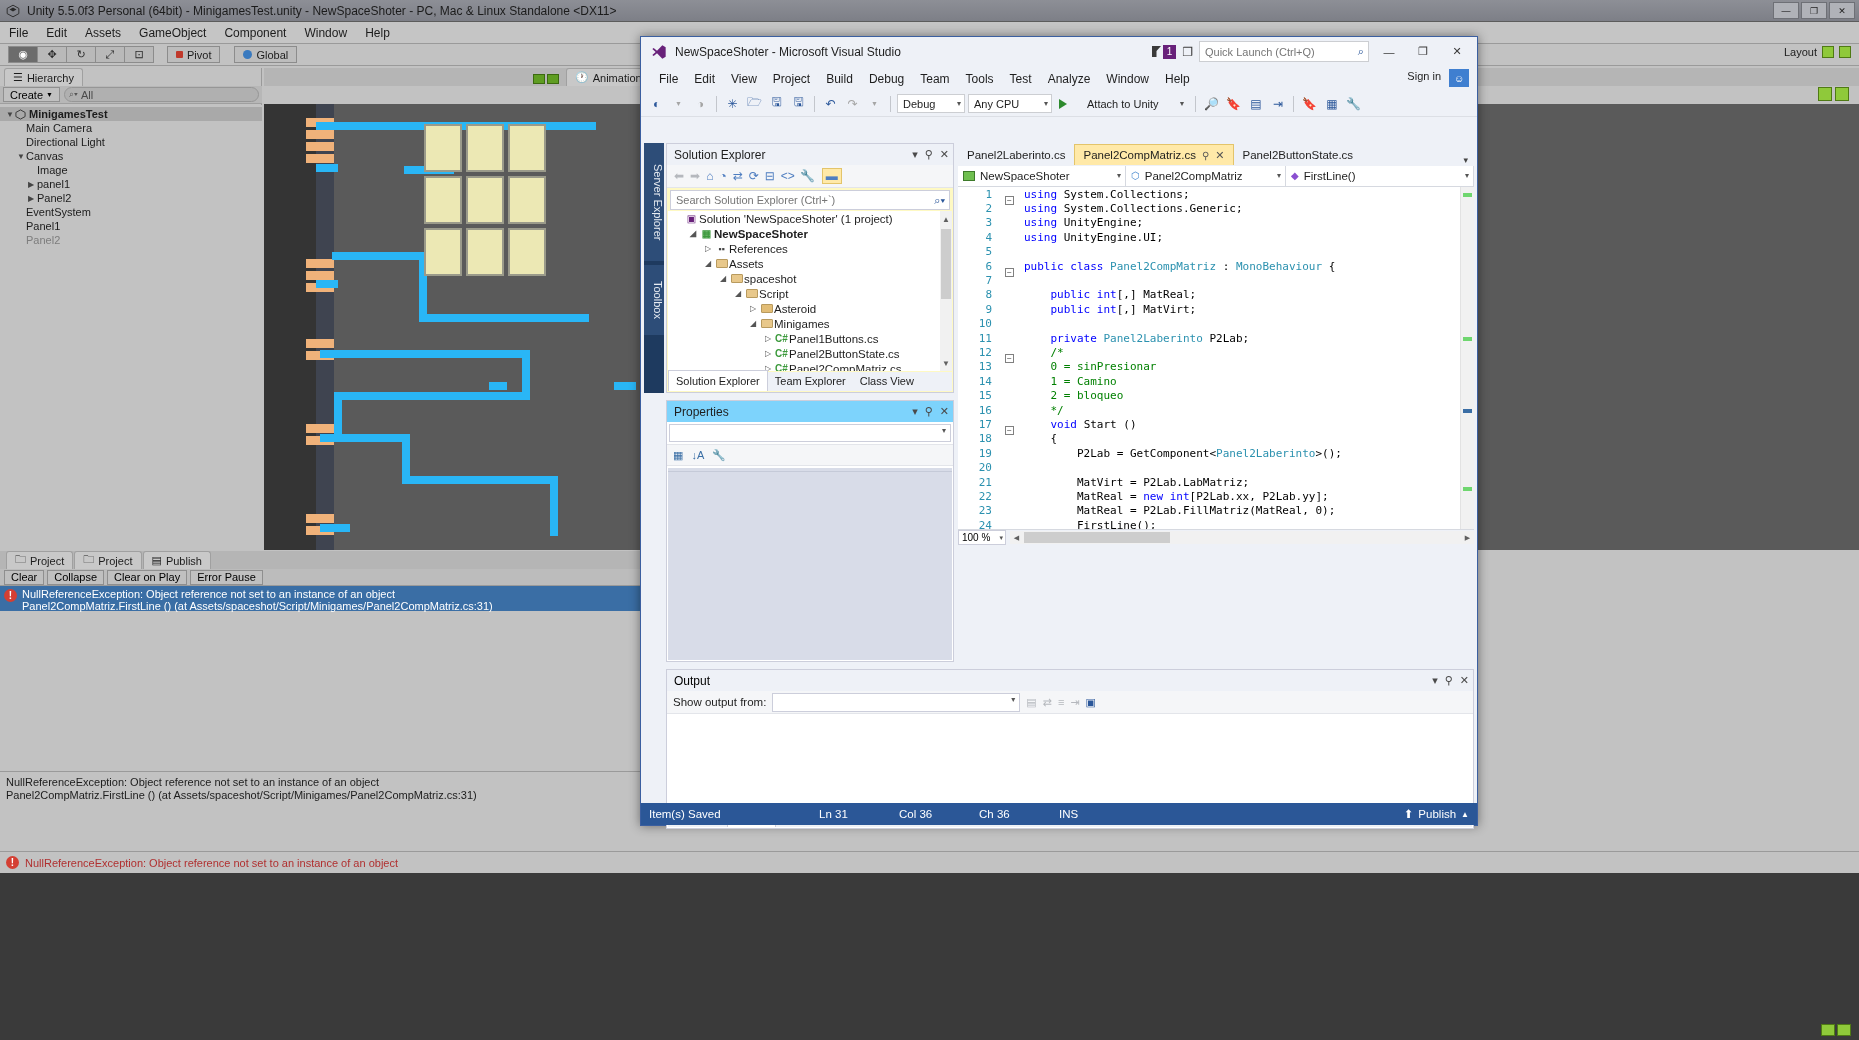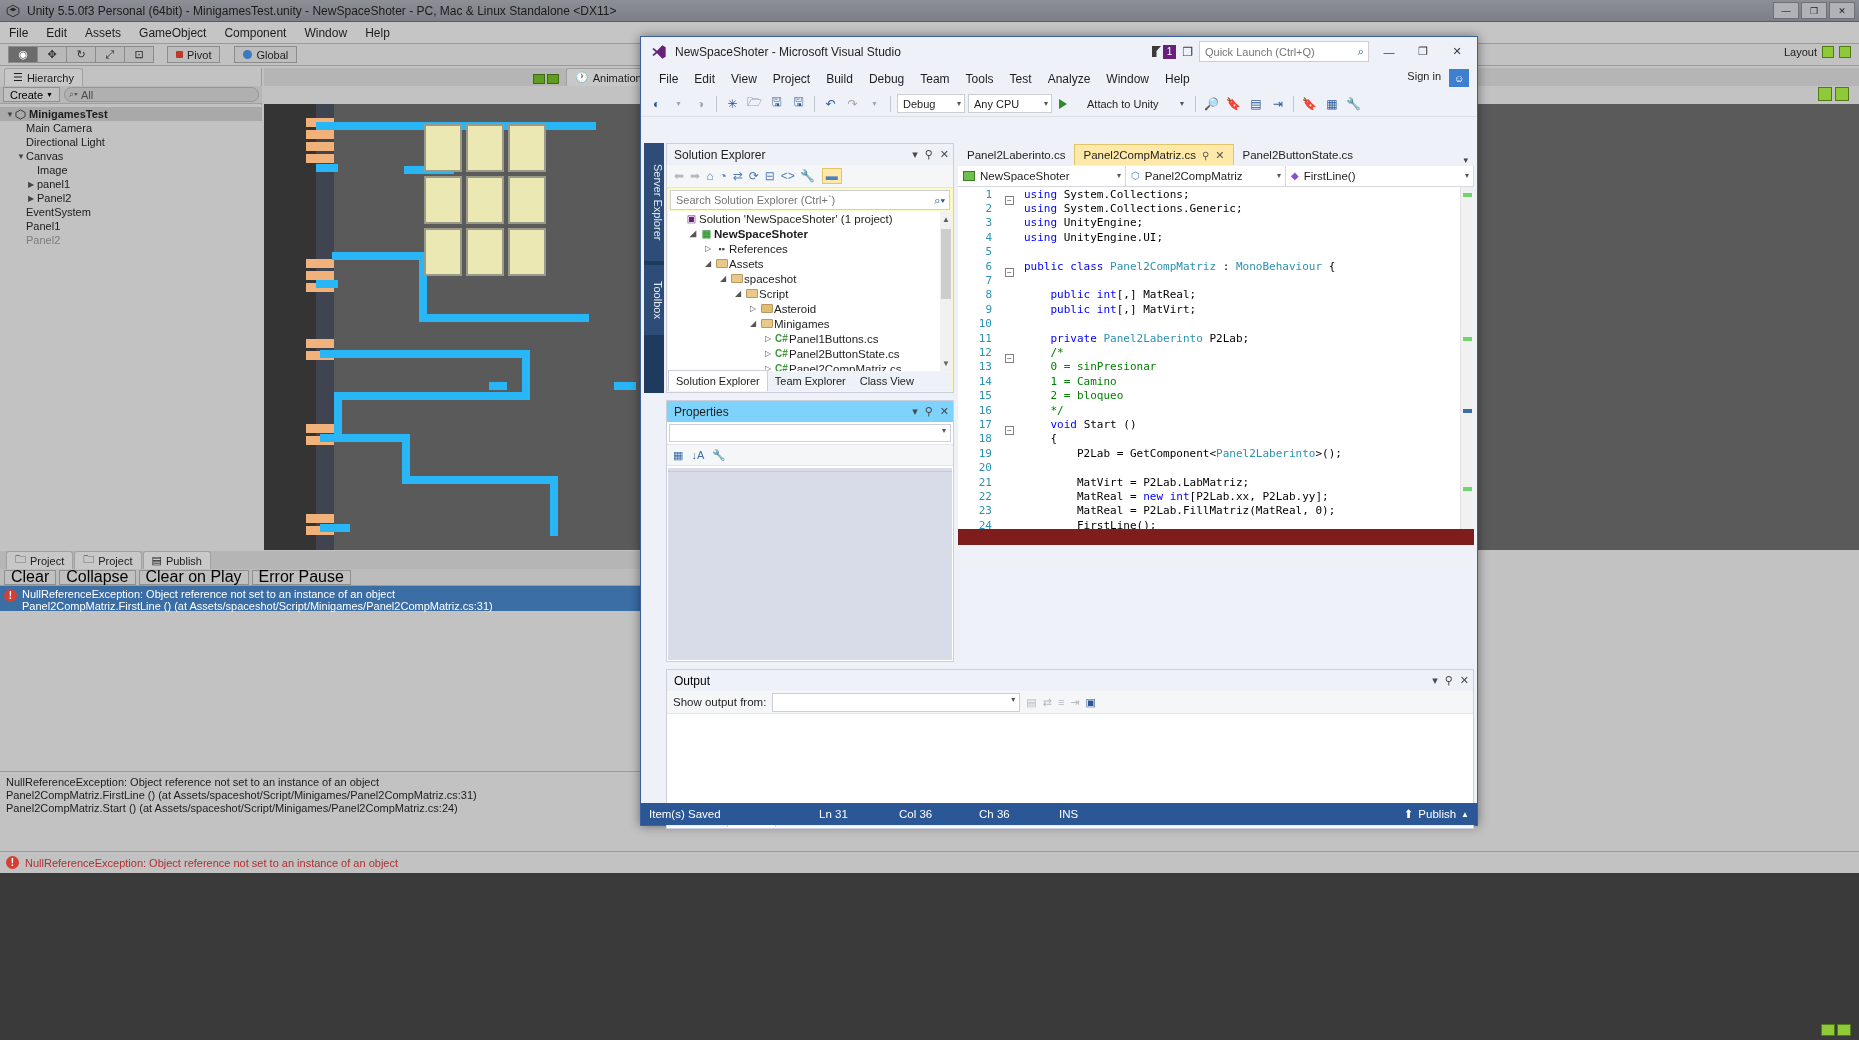--- a/index.html
+++ b/index.html
@@ -81,21 +81,21 @@
   #gameview { position: absolute; left: 264px; top: 104px; width: 1595px; height: 446px; background: #5a5a5a; overflow: hidden; }
   #gv-inner { position: absolute; left: 0; top: 0; width: 374px; height: 446px; background: #5a5a5a; }
   .maze-pipe { position: absolute; background: #29b6f6; }
   .maze-tile { position: absolute; background: #ece8b4; border: 2px solid #9a9a8a; }
   .maze-hand { position: absolute; }
   .maze-dark { position: absolute; background: #3c3c3c; }
 
   
   #bottom-tabs { position: absolute; left: 0; top: 551px; width: 640px; height: 18px; background: #b5b5b5; display: flex; align-items: flex-end; gap: 1px; }
   #console-toolbar { position: absolute; left: 0; top: 569px; width: 640px; height: 17px; background: #bcbcbc; display: flex; align-items: center; gap: 3px; padding-left: 4px; border-bottom: 1px solid #9a9a9a; }
-  .con-btn { font-size: 16px; background: #c0c0c0; border: 1px solid #8f8f8f; padding: 0 6px; height: 15px; display: flex; align-items: center; }
+  .con-btn { font-size: 11px; background: #c0c0c0; border: 1px solid #8f8f8f; padding: 0 6px; height: 15px; display: flex; align-items: center; }
   #console-list { position: absolute; left: 0; top: 586px; width: 640px; height: 185px; background: #c2c2c2; }
   #console-err-row { position: absolute; left: 0; top: 0; width: 640px; height: 25px; background: #3a6ea5; color: #fff; font-size: 11px; display: flex; align-items: flex-start; padding: 2px 0 0 4px; }
   #console-err-row .err-icon { width: 13px; height: 13px; border-radius: 50%; background: #d43f33; color: #fff; font-size: 10px; font-weight: bold; display: flex; align-items: center; justify-content: center; margin-right: 5px; margin-top: 1px; flex: none; }
   .err-lines div { line-height: 12px; white-space: nowrap; }
   #console-detail { position: absolute; left: 0; top: 771px; width: 640px; height: 75px; background: #c2c2c2; border-top: 1px solid #9a9a9a; font-size: 11px; color: #1c1c1c; padding: 4px 6px; }
   #console-detail div { line-height: 13px; white-space: nowrap; }
   #unity-statusbar { position: absolute; left: 0; top: 851px; width: 1859px; height: 22px; background: #c2c2c2; border-top: 1px solid #9a9a9a; display: flex; align-items: center; padding-left: 6px; gap: 6px; }
   #unity-statusbar .err-icon { width: 13px; height: 13px; border-radius: 50%; background: #d43f33; color: #fff; font-size: 10px; font-weight: bold; display: flex; align-items: center; justify-content: center; }
   #unity-statusbar span { font-size: 11px; color: #b03030; }
   #unity-bottomright { position: absolute; right: 8px; bottom: 4px; display: grid; grid-template-columns: 14px 14px; gap: 2px; }
@@ -437,21 +437,20 @@
       <div class="err-lines">
         <div>NullReferenceException: Object reference not set to an instance of an object</div>
         <div>Panel2CompMatriz.FirstLine () (at Assets/spaceshot/Script/Minigames/Panel2CompMatriz.cs:31)</div>
       </div>
     </div>
   </div>
 
   <div id="console-detail">
     <div>NullReferenceException: Object reference not set to an instance of an object</div>
     <div>Panel2CompMatriz.FirstLine () (at Assets/spaceshot/Script/Minigames/Panel2CompMatriz.cs:31)</div>
-    <div>Panel2CompMatriz.Start () (at Assets/spaceshot/Script/Minigames/Panel2CompMatriz.cs:24)</div>
   </div>
 
   <div id="unity-proj-strip"></div>
   <div id="unity-bottom-blank"></div>
 
   <div id="unity-statusbar">
     <div class="err-icon">!</div>
     <span>NullReferenceException: Object reference not set to an instance of an object</span>
   </div>
   <div id="unity-bottomright">
@@ -727,20 +726,28 @@
             <div class="cl"><span style="width: 10px; flex: 0 0 auto;"></span><span class="lnum">23</span><span class="gutter"><span class="vline"></span></span><span class="ctext">&nbsp;&nbsp;&nbsp;&nbsp;&nbsp;&nbsp;&nbsp;&nbsp;<span class="nm">MatReal = P2Lab.FillMatriz(MatReal, 0);</span></span></div>
             <div class="cl"><span style="width: 10px; flex: 0 0 auto;"></span><span class="lnum">24</span><span class="gutter"><span class="vline"></span></span><span class="ctext">&nbsp;&nbsp;&nbsp;&nbsp;&nbsp;&nbsp;&nbsp;&nbsp;<span class="nm">FirstLine();</span></span></div>
           </div>
         <div id="code-scroll">
           <div class="code-mark" style="top:6px;background:#6fd66f;"></div>
           <div class="code-mark" style="top:150px;background:#6fd66f;"></div>
           <div class="code-mark" style="top:222px;background:#3a6ea5;"></div>
           <div class="code-mark" style="top:300px;background:#6fd66f;"></div>
         </div>
       </div>
+      <div id="ed-status">
+        <div id="zoom-box">100 %</div>
+        <div id="hscroll">
+          <div style="position:absolute;left:0;top:0;width:13px;height:13px;display:flex;align-items:center;justify-content:center;font-size:7px;color:#606060;">◀</div>
+          <div id="hthumb"></div>
+          <div style="position:absolute;right:0;top:0;width:13px;height:13px;display:flex;align-items:center;justify-content:center;font-size:7px;color:#606060;">▶</div>
+        </div>
+      </div>
     </div>
 
     <div id="output">
       <div id="out-hdr">
         <span>Output</span>
         <span class="hdr-btns" style="position:absolute;right:4px;display:flex;gap:7px;font-size:11px;color:#4a4a4a;">
           <span>▾</span>
           <span>⚲</span>
           <span>✕</span>
         </span>

